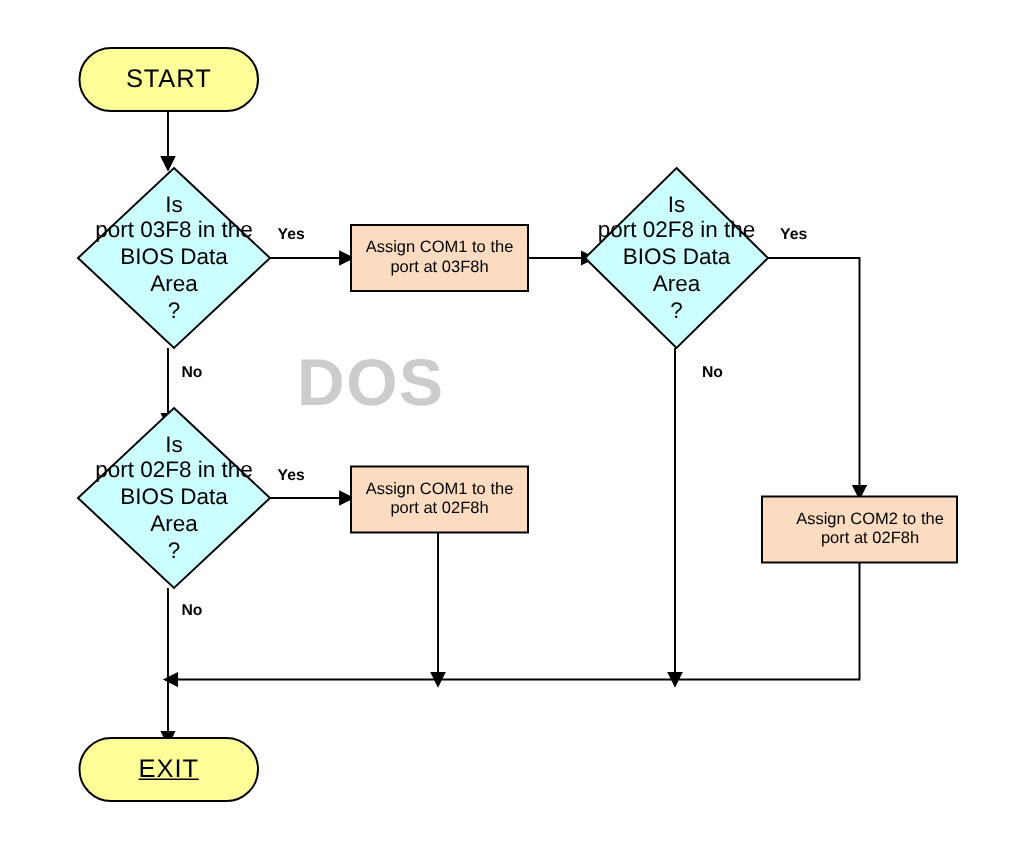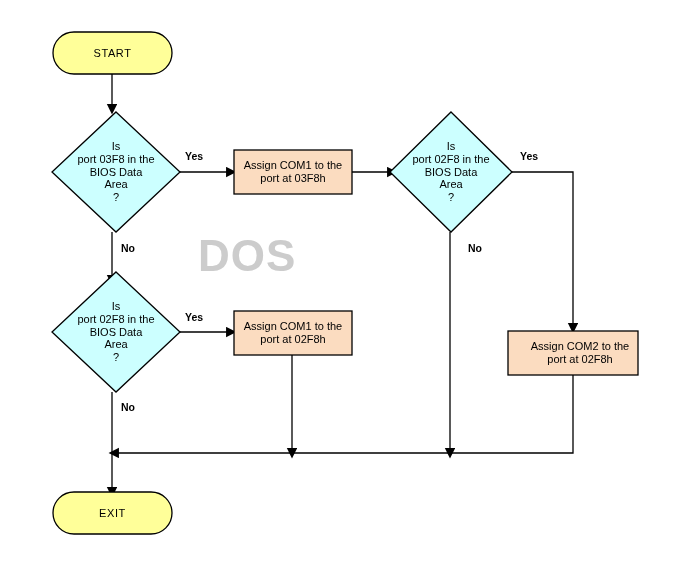--- a/index.html
+++ b/index.html
@@ -27,25 +27,25 @@
     display: flex;
     align-items: center;
     justify-content: center;
     text-align: center;
     color: #000000;
     line-height: 1.18;
     white-space: pre-line;
     pointer-events: none;
   }
   .terminal-label {
-    font-size: 11px;
+    font-size: 17px;
     letter-spacing: 0.6px;
   }
   .decision-label {
-    font-size: 11px;
+    font-size: 15px;
   }
   .process-label {
     font-size: 11px;
   }
   .edge-label {
     position: absolute;
     font-size: 10.5px;
     color: #000000;
     white-space: nowrap;
     font-weight: bold;
@@ -144,21 +144,21 @@
 BIOS Data
 Area
 ?</div>
 
   <div class="node-label process-label" style="left:234px; top:311px; width:118px; height:44px;">Assign COM1 to the
 port at 02F8h</div>
 
   <div class="node-label process-label" style="left:508px; top:331px; width:144px; height:44px;">Assign COM2 to the
 port at 02F8h</div>
 
-  <div class="node-label terminal-label" style="left:53px; top:492px; width:119px; height:42px;">EXIT</div>
+  <div class="node-label terminal-label" style="left:53px; top:492px; width:119px; height:42px;text-decoration:underline;">EXIT</div>
 
   <div class="edge-label" style="left:185px; top:150px;">Yes</div>
 
   <div class="edge-label" style="left:121px; top:242px;">No</div>
 
   <div class="edge-label" style="left:520px; top:150px;">Yes</div>
 
   <div class="edge-label" style="left:468px; top:242px;">No</div>
 
   <div class="edge-label" style="left:185px; top:311px;">Yes</div>

